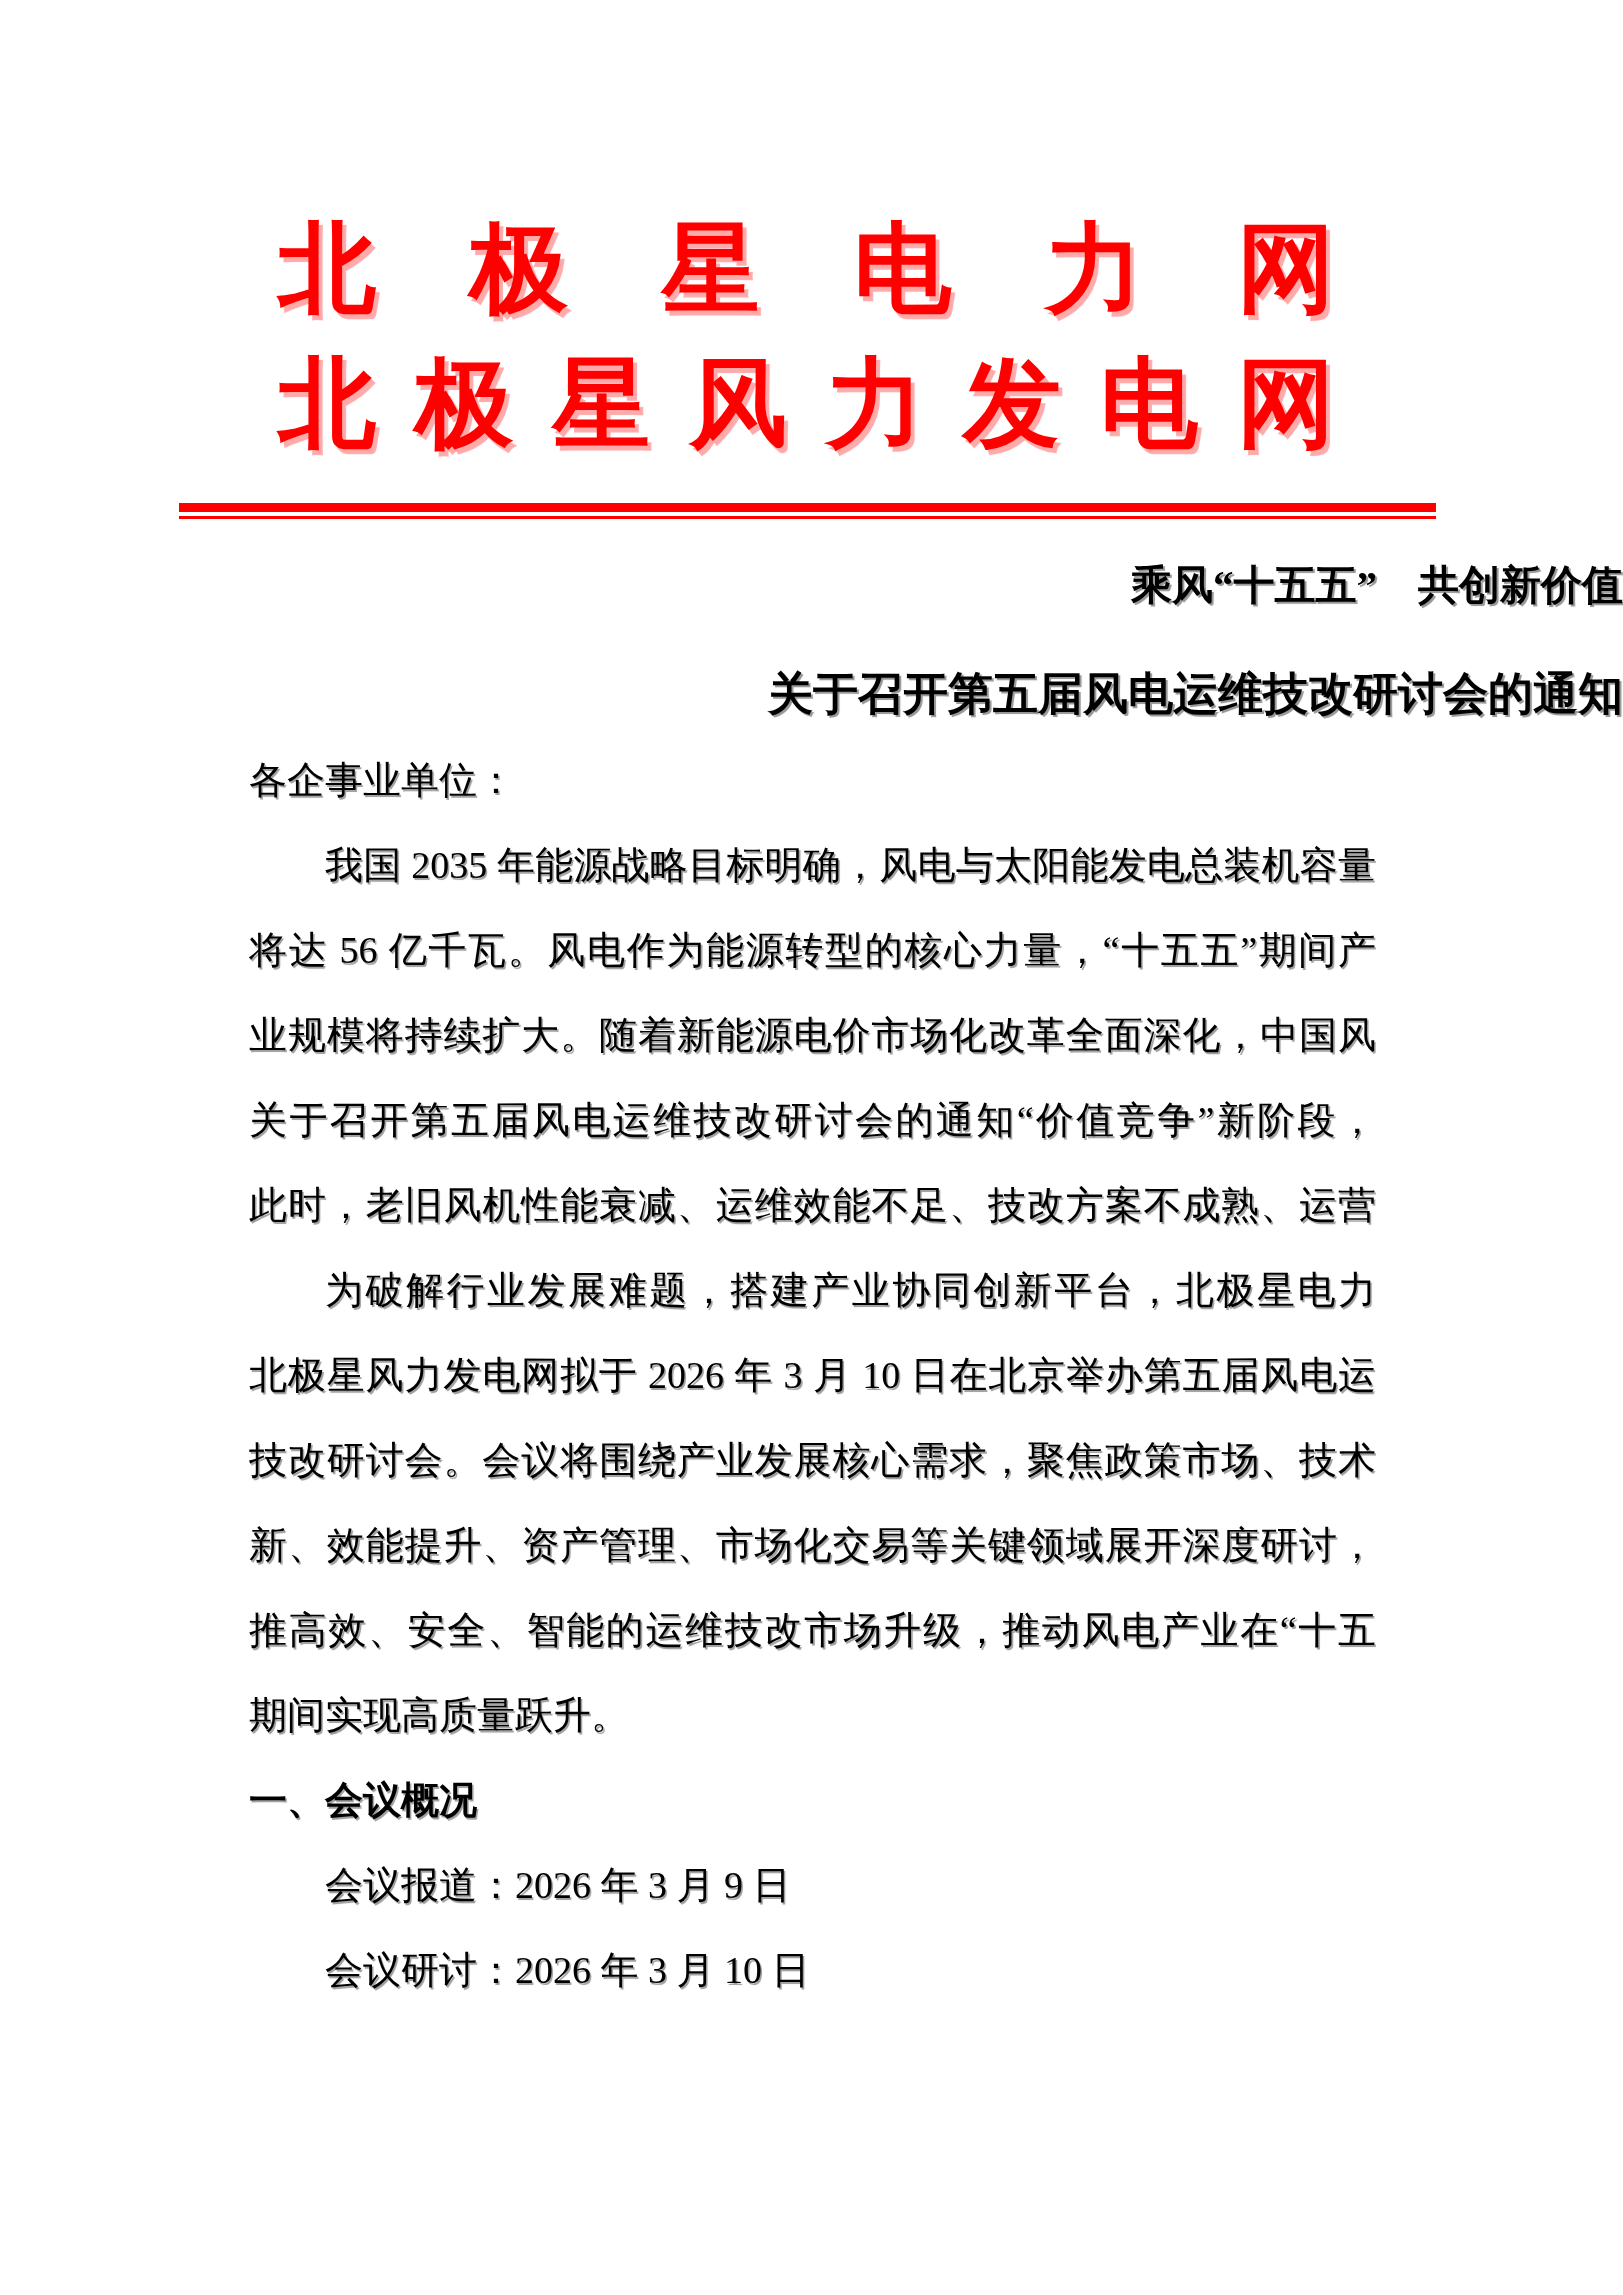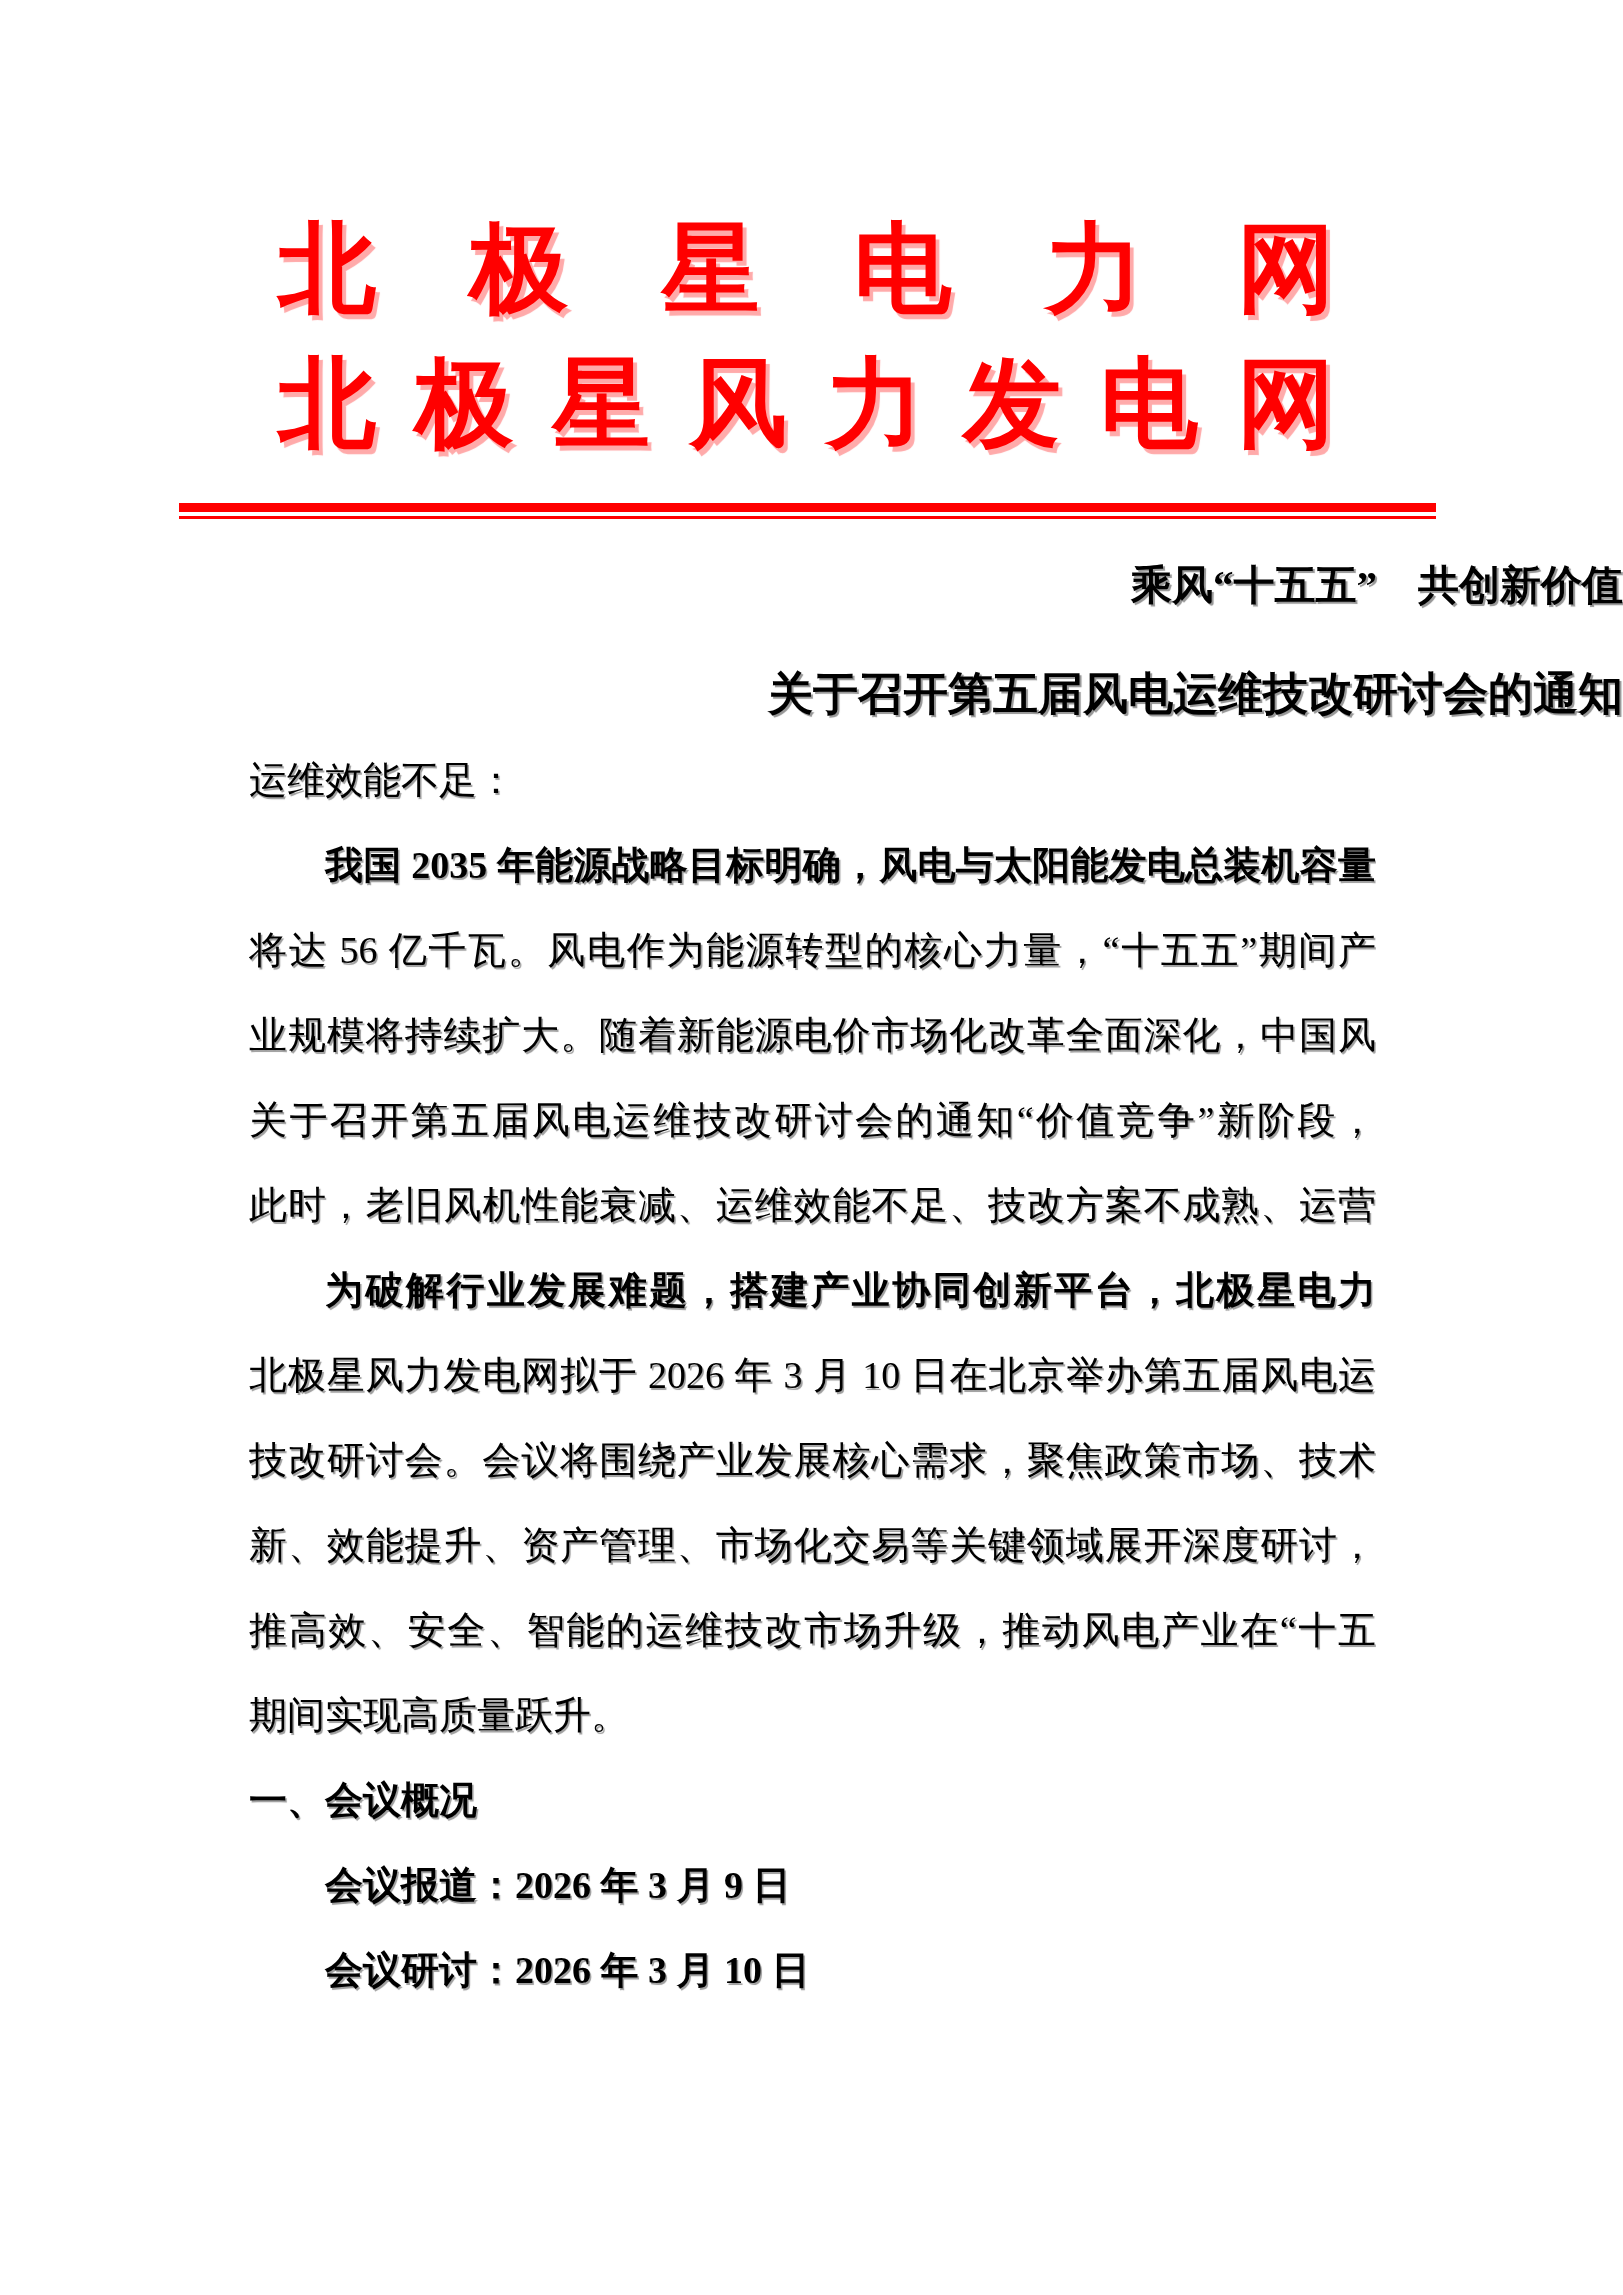--- a/index.html
+++ b/index.html
@@ -54,21 +54,21 @@
     width: 1127px;
     font-size: 38px;
     text-shadow: 1.6px 2px 0.7px rgba(95,95,95,0.6);
   }
   .line {
     height: 85px;
     line-height: 85px;
     overflow: hidden;
   }
   .line.justify { text-align: justify; text-align-last: justify; text-justify: inter-character; }
-  .line.indent { text-indent: 76px; font-weight: bold; }
+  .line.indent { text-indent: 76px; }
   .line.bold { font-weight: bold; }
 </style>
 </head>
 <body>
 
 <div class="page">
 
   <div class="lh-line lh-line1" id="lh-line1">
       <span class="lh-char">北</span>
       <span class="lh-char">极</span>
@@ -89,21 +89,21 @@
     </div>
 
   <div class="rule rule-thick"></div>
   <div class="rule rule-thin"></div>
 
   <h1 class="slogan">乘风“十五五”　共创新价值</h1>
 
   <h2 class="notice-title">关于召开第五届风电运维技改研讨会的通知</h2>
 
   <main class="body-block" id="body-lines">
-      <div class="line">运维效能不足：</div>
+      <div class="line">各企事业单位：</div>
       <div class="line justify indent">我国 2035 年能源战略目标明确，风电与太阳能发电总装机容量</div>
       <div class="line justify">将达 56 亿千瓦。风电作为能源转型的核心力量，“十五五”期间产</div>
       <div class="line justify">业规模将持续扩大。随着新能源电价市场化改革全面深化，中国风电</div>
       <div class="line justify">关于召开第五届风电运维技改研讨会的通知“价值竞争”新阶段，</div>
       <div class="line justify">此时，老旧风机性能衰减、运维效能不足、技改方案不成熟、运营管</div>
       <div class="line justify indent">为破解行业发展难题，搭建产业协同创新平台，北极星电力网、</div>
       <div class="line justify">北极星风力发电网拟于 2026 年 3 月 10 日在北京举办第五届风电运维</div>
       <div class="line justify">技改研讨会。会议将围绕产业发展核心需求，聚焦政策市场、技术创</div>
       <div class="line justify">新、效能提升、资产管理、市场化交易等关键领域展开深度研讨，助</div>
       <div class="line justify">推高效、安全、智能的运维技改市场升级，推动风电产业在“十五五”</div>

